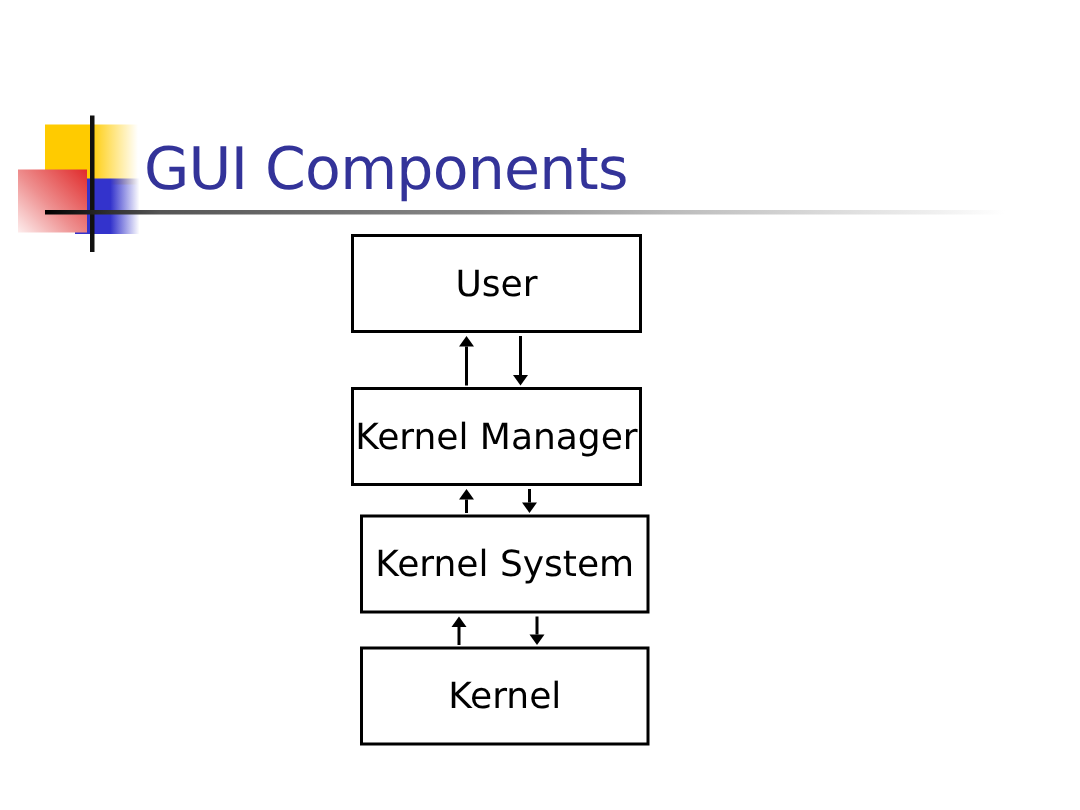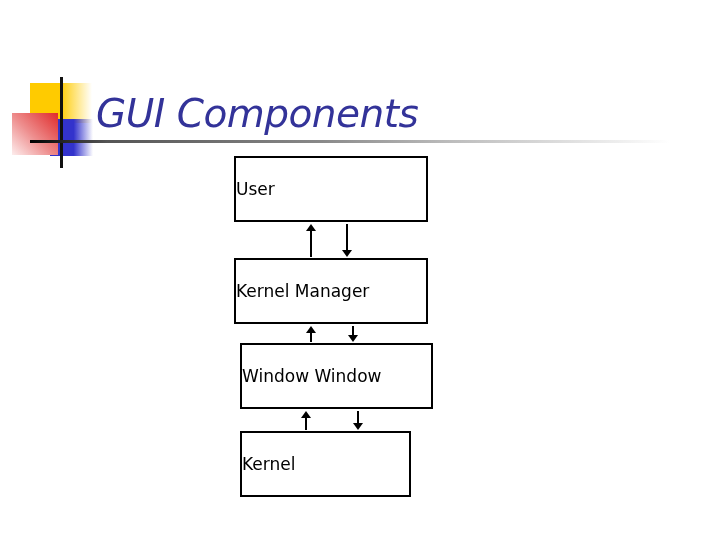--- a/index.html
+++ b/index.html
@@ -14,32 +14,32 @@
   .sq-blue{left:50px;top:119px;width:43px;height:37px;z-index:2;
     background:linear-gradient(to right,#3333cc 0%,#3333cc 55%,rgba(255,255,255,0) 100%);}
   .sq-red{left:12px;top:113px;width:46px;height:42px;z-index:3;
     background:linear-gradient(225deg,#e02b2b 0%,#ee8f8f 55%,#fdeded 100%);}
   .vline{position:absolute;left:60px;top:77px;width:3px;height:91px;background:#111;z-index:4;}
   .hline{position:absolute;left:30px;top:140px;width:640px;height:3px;z-index:4;
     background:linear-gradient(to right,#000 0%,#555 12%,#888 45%,#bbb 65%,#eee 92%,rgba(255,255,255,0) 100%);}
   
   .title{
     position:absolute;left:96px;top:92px;z-index:5;
-    font-size:39px;line-height:44px;color:#333399;letter-spacing:-0.5px;white-space:nowrap;font-style:italic;
+    font-size:39px;line-height:44px;color:#333399;letter-spacing:-0.5px;white-space:nowrap;
   }
   
   .dbox{
     position:absolute;box-sizing:border-box;border:2px solid #000;background:#fff;
-    display:flex;align-items:center;justify-content:flex-start;
-    font-size:17px;color:#000;white-space:nowrap;
+    display:flex;align-items:center;justify-content:center;
+    font-size:24px;color:#000;white-space:nowrap;
   }
   .box-user{left:234px;top:156px;width:194px;height:66px;}
   .box-wm{left:234px;top:258px;width:194px;height:66px;}
   .box-ws{left:240px;top:343px;width:193px;height:66px;}
-  .box-kernel{left:240px;top:431px;width:171px;height:66px;}
+  .box-kernel{left:240px;top:431px;width:193px;height:66px;}
   
   .varrow{position:absolute;width:10px;display:flex;flex-direction:column;align-items:center;}
   .varrow .shaft{width:2px;flex:1 1 auto;background:#000;}
   .varrow .head-up{width:0;height:0;border-left:5px solid transparent;border-right:5px solid transparent;border-bottom:7px solid #000;}
   .varrow .head-down{width:0;height:0;border-left:5px solid transparent;border-right:5px solid transparent;border-top:7px solid #000;}
   .a1u{left:306px;top:224px;height:33px;}
   .a1d{left:342px;top:224px;height:33px;}
   .a2u{left:306px;top:326px;height:16px;}
   .a2d{left:348px;top:326px;height:16px;}
   .a3u{left:301px;top:411px;height:19px;}
@@ -58,21 +58,21 @@
 
   <div class="title">GUI Components</div>
 
   <div class="dbox box-user">
     <span>User</span>
   </div>
   <div class="dbox box-wm">
     <span>Kernel Manager</span>
   </div>
   <div class="dbox box-ws">
-    <span>Window Window</span>
+    <span>Kernel System</span>
   </div>
   <div class="dbox box-kernel">
     <span>Kernel</span>
   </div>
 
   <div class="varrow a1u">
     <div class="head-up"></div>
       <div class="shaft"></div>
   </div>
   <div class="varrow a1d">

